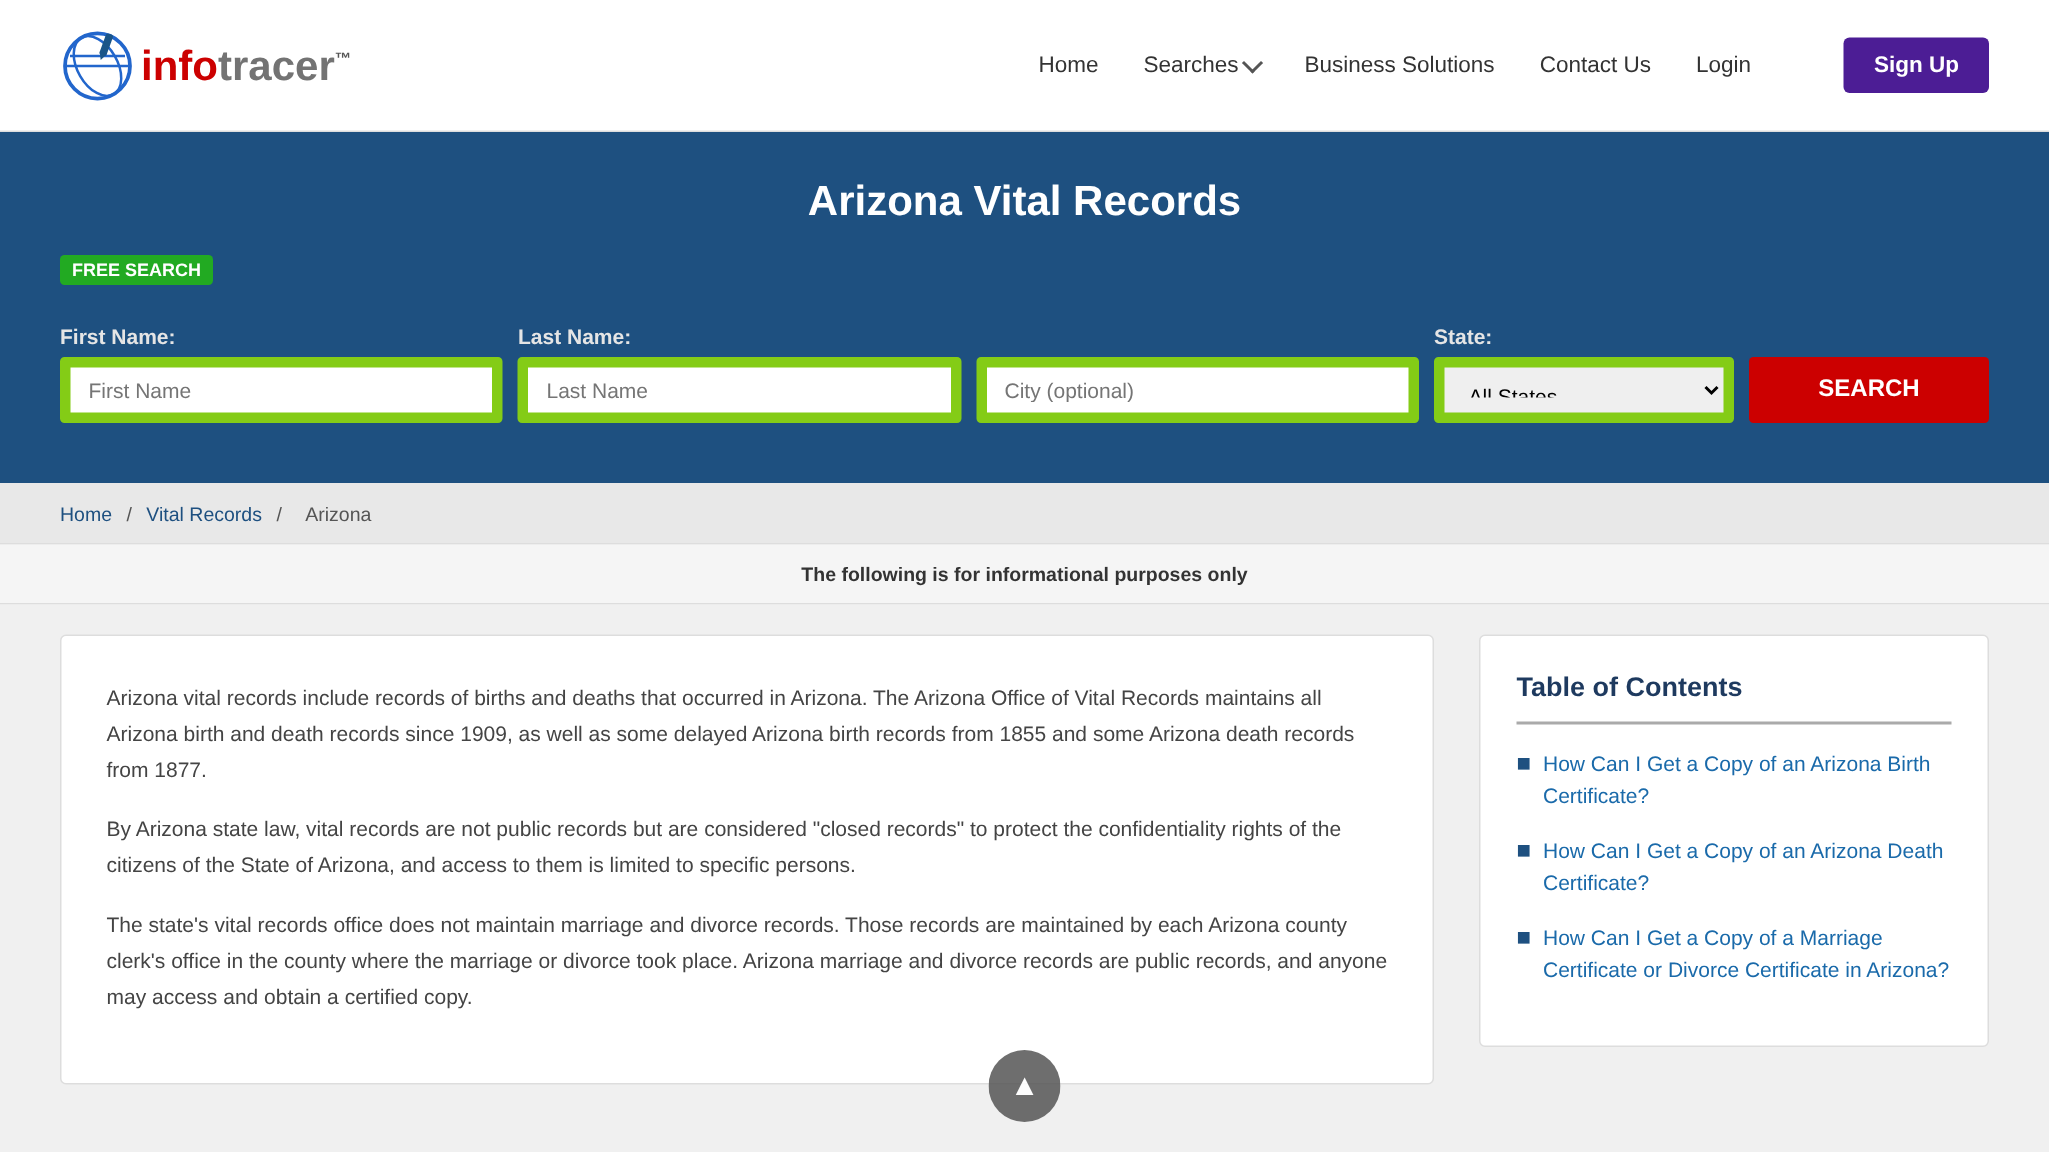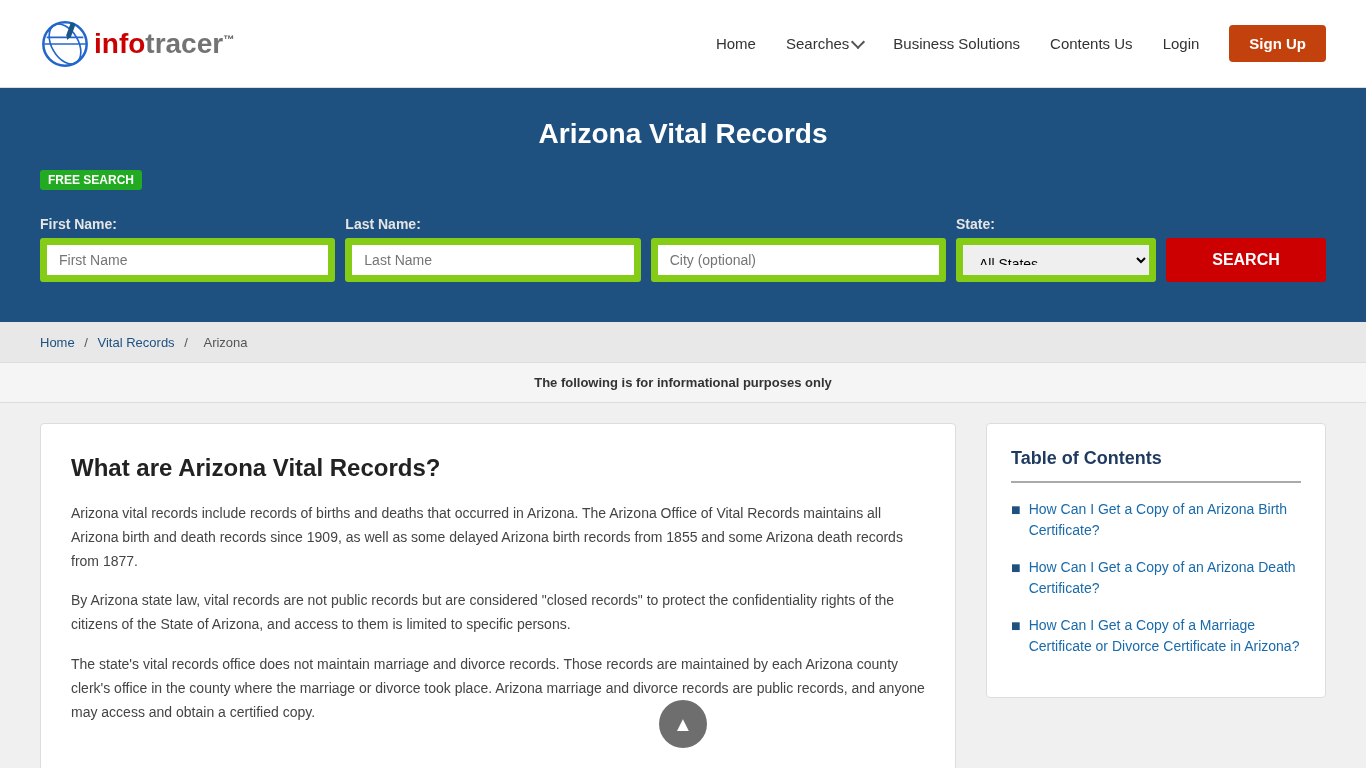--- a/index.html
+++ b/index.html
@@ -48,28 +48,29 @@
       cursor: pointer;
     }
     .nav-btn-login {
       background: none;
       border: none;
       font-size: 15px;
       color: #333;
       cursor: pointer;
     }
     .nav-btn-signup {
-      background: #c2410c;
+      background: #4c1d95;
       color: #fff;
       border: none;
       border-radius: 4px;
       padding: 10px 20px;
       font-size: 15px;
       font-weight: bold;
       cursor: pointer;
+      margin-left: 32px;
     }
 
     
     .hero {
       background: #1e5080;
       padding: 30px 40px 40px;
     }
     .hero-title {
       text-align: center;
       color: #fff;
@@ -276,21 +277,21 @@
     </span>
   </div>
 
   <nav class="nav">
     <a href="#">Home</a>
     <div class="nav-searches">
       <a href="#">Searches</a>
       <span class="chevron-down"></span>
     </div>
     <a href="#">Business Solutions</a>
-    <a href="#">Contents Us</a>
+    <a href="#">Contact Us</a>
     <button class="nav-btn-login">Login</button>
     <button class="nav-btn-signup">Sign Up</button>
   </nav>
 </header>
 
 <section class="hero">
   <h1 class="hero-title">Arizona Vital Records</h1>
   <div class="free-search-badge">FREE SEARCH</div>
   <form class="search-form">
     <div class="search-field">
@@ -319,21 +320,20 @@
     <a href="#">Vital Records</a>
     <span> / </span>
     <span>Arizona</span>
   </span>
 </div>
 
 <div class="info-bar">The following is for informational purposes only</div>
 
 <div class="main-content">
   <article class="content-area">
-    <h2 class="content-title">What are Arizona Vital Records?</h2>
     <p class="content-para">Arizona vital records include records of births and deaths that occurred in Arizona. The Arizona Office of Vital Records maintains all Arizona birth and death records since 1909, as well as some delayed Arizona birth records from 1855 and some Arizona death records from 1877.</p>
     <p class="content-para">By Arizona state law, vital records are not public records but are considered "closed records" to protect the confidentiality rights of the citizens of the State of Arizona, and access to them is limited to specific persons.</p>
     <p class="content-para">The state's vital records office does not maintain marriage and divorce records. Those records are maintained by each Arizona county clerk's office in the county where the marriage or divorce took place. Arizona marriage and divorce records are public records, and anyone may access and obtain a certified copy.</p>
   </article>
 
   <aside class="sidebar">
     <div class="toc-box">
       <div class="toc-title">Table of Contents</div>
       <ul class="toc-list" id="toc-list">
           <li>

